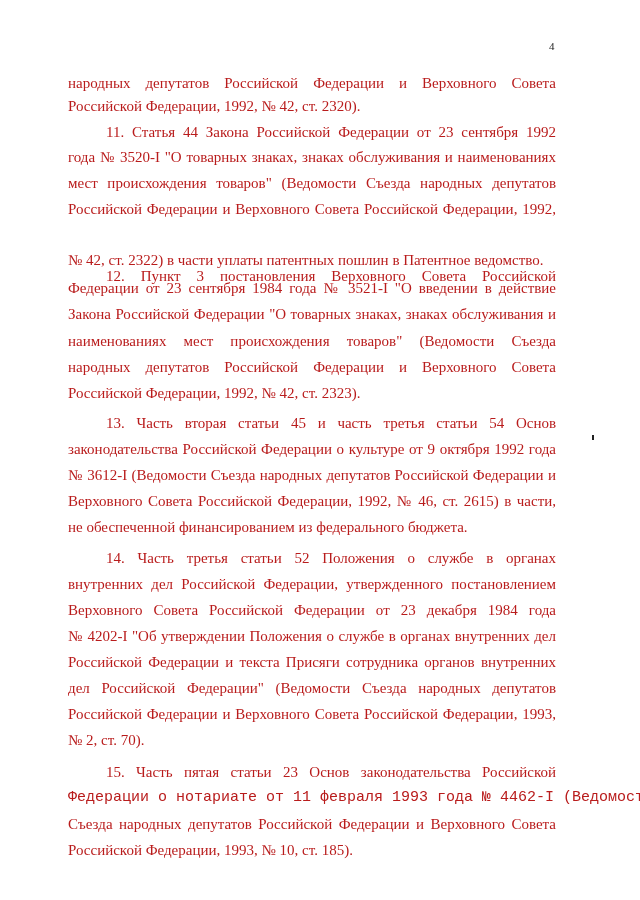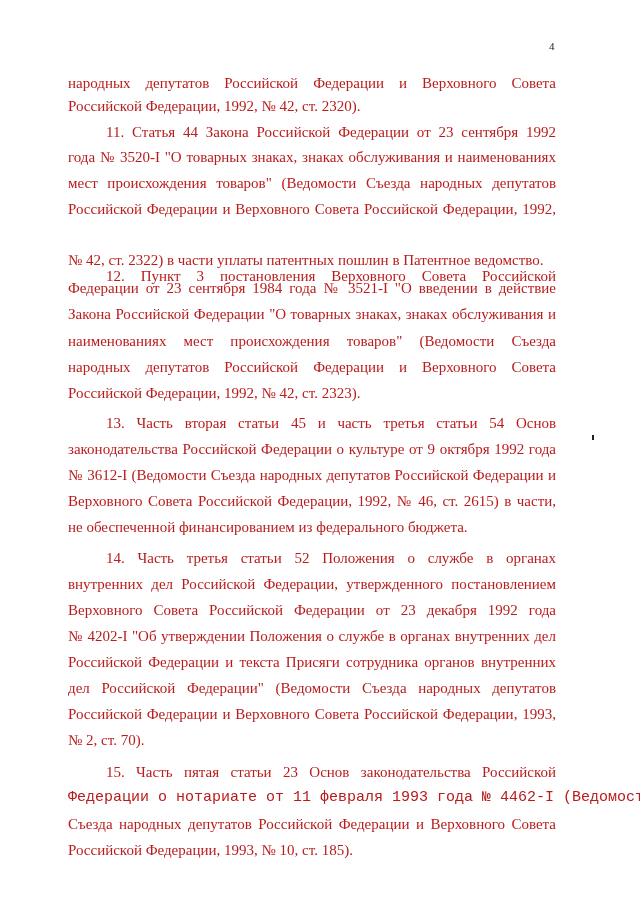--- a/index.html
+++ b/index.html
@@ -41,21 +41,21 @@
       <div class="line" style="top: 332px;">наименованиях мест происхождения товаров" (Ведомости Съезда</div>
       <div class="line" style="top: 358px;">народных депутатов Российской Федерации и Верховного Совета</div>
       <div class="line last" style="top: 384px;">Российской Федерации, 1992, № 42, ст. 2323).</div>
       <div class="line indent" style="top: 414px;">13. Часть вторая статьи 45 и часть третья статьи 54 Основ</div>
       <div class="line" style="top: 440px;">законодательства Российской Федерации о культуре от 9 октября 1992 года</div>
       <div class="line" style="top: 466px;">№ 3612-I (Ведомости Съезда народных депутатов Российской Федерации и</div>
       <div class="line" style="top: 492px;">Верховного Совета Российской Федерации, 1992, № 46, ст. 2615) в части,</div>
       <div class="line last" style="top: 518px;">не обеспеченной финансированием из федерального бюджета.</div>
       <div class="line indent" style="top: 549px;">14. Часть третья статьи 52 Положения о службе в органах</div>
       <div class="line" style="top: 575px;">внутренних дел Российской Федерации, утвержденного постановлением</div>
-      <div class="line" style="top: 601px;">Верховного Совета Российской Федерации от 23 декабря 1992 года</div>
+      <div class="line" style="top: 601px;">Верховного Совета Российской Федерации от 23 декабря 1984 года</div>
       <div class="line" style="top: 627px;">№ 4202-I "Об утверждении Положения о службе в органах внутренних дел</div>
       <div class="line" style="top: 653px;">Российской Федерации и текста Присяги сотрудника органов внутренних</div>
       <div class="line" style="top: 679px;">дел Российской Федерации" (Ведомости Съезда народных депутатов</div>
       <div class="line" style="top: 705px;">Российской Федерации и Верховного Совета Российской Федерации, 1993,</div>
       <div class="line last" style="top: 731px;">№ 2, ст. 70).</div>
       <div class="line indent" style="top: 763px;">15. Часть пятая статьи 23 Основ законодательства Российской</div>
       <div class="line" style="top: 789px; font-family: Liberation Mono, monospace;">Федерации о нотариате от 11 февраля 1993 года № 4462-I (Ведомости</div>
       <div class="line" style="top: 815px;">Съезда народных депутатов Российской Федерации и Верховного Совета</div>
       <div class="line last" style="top: 841px;">Российской Федерации, 1993, № 10, ст. 185).</div>
     </div>

